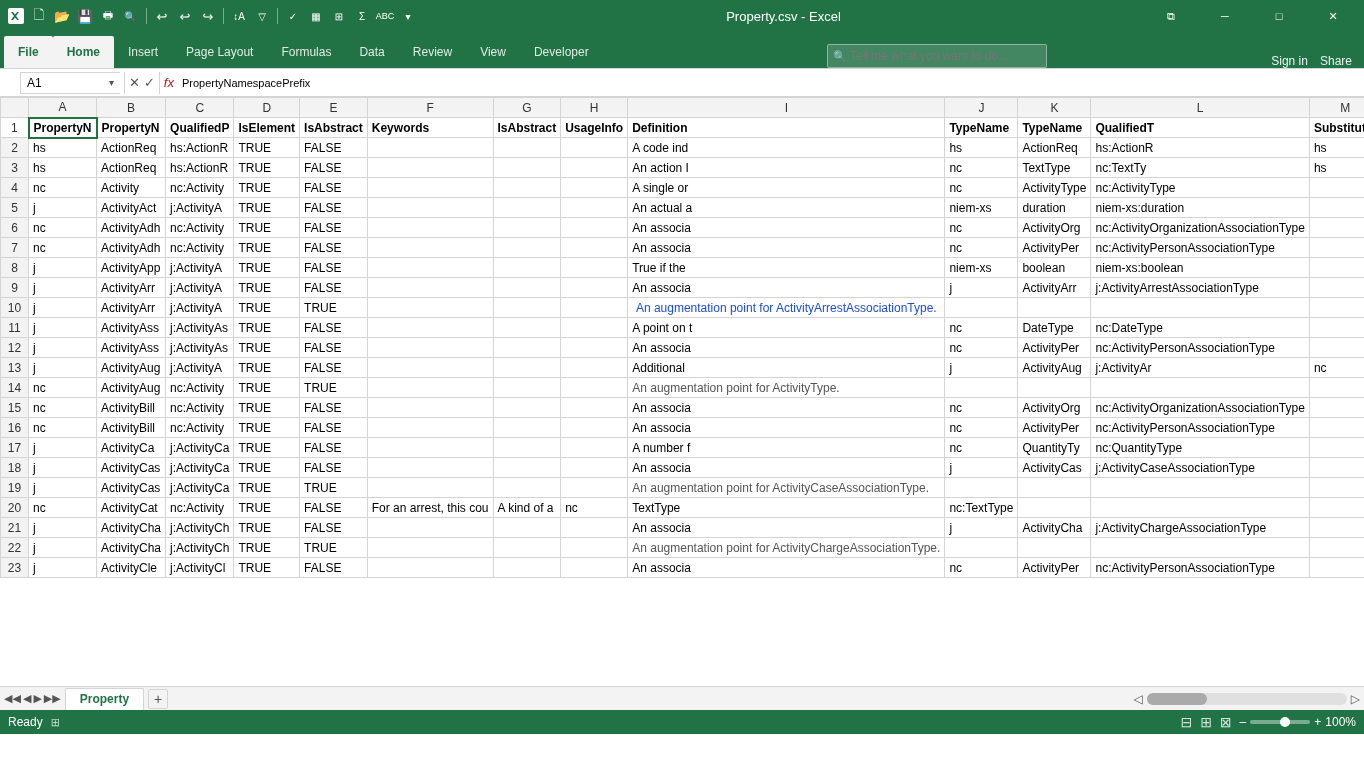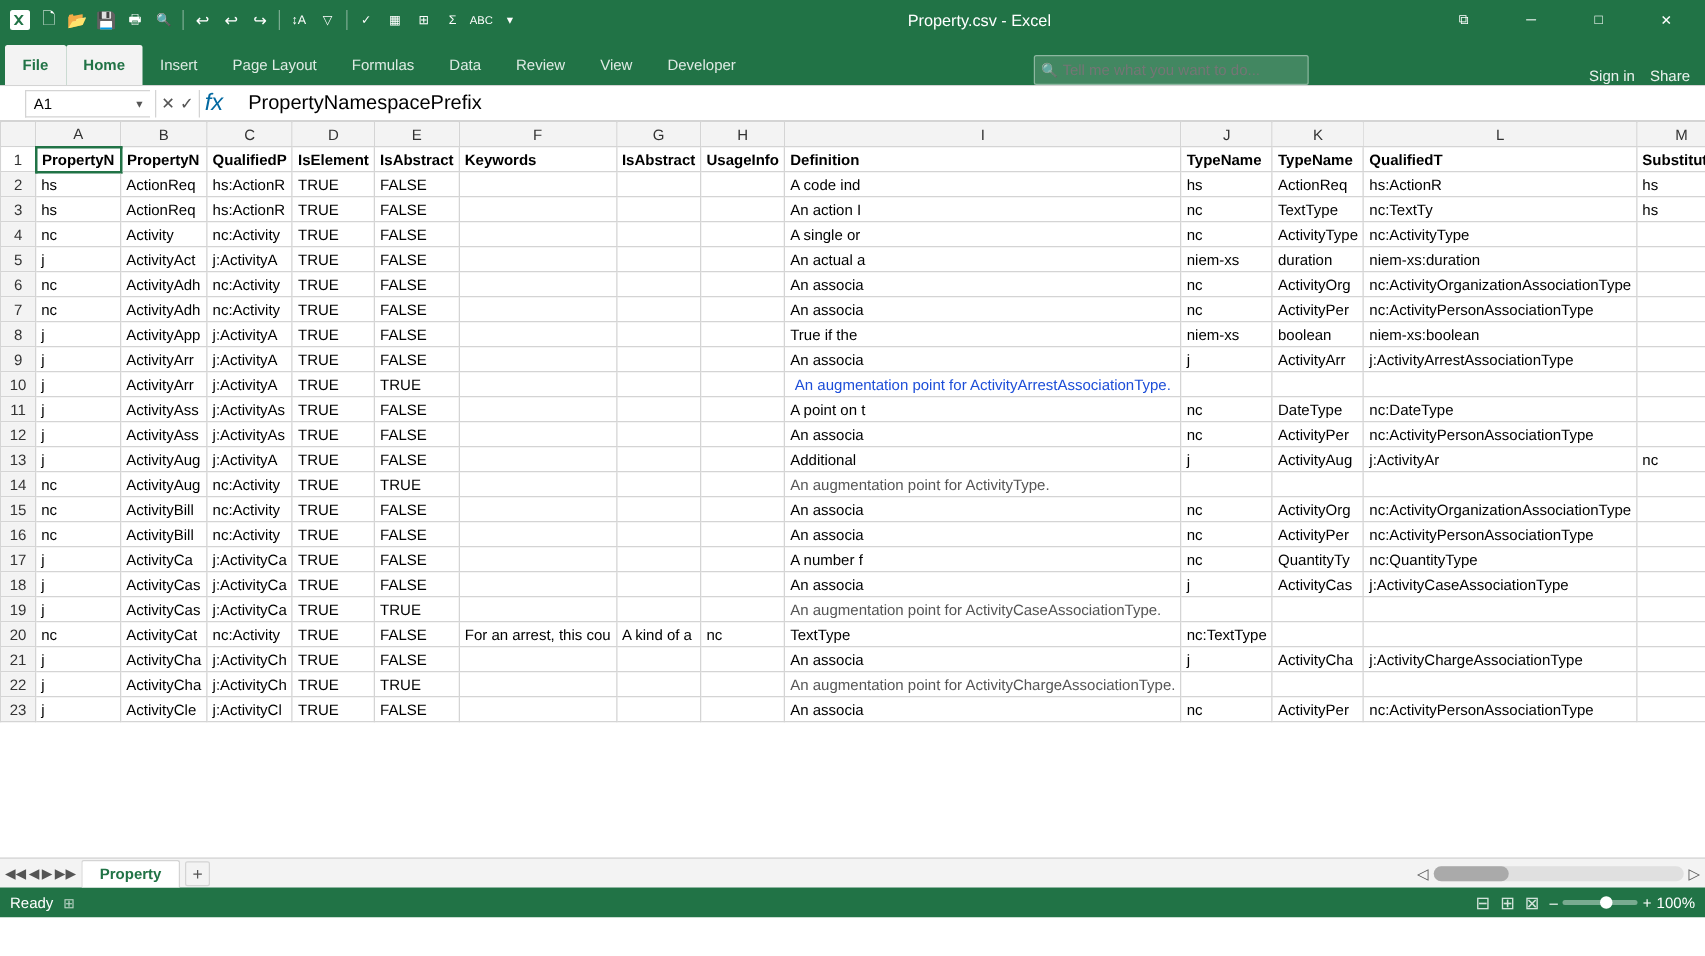--- a/index.html
+++ b/index.html
@@ -101,26 +101,26 @@
       border: 1px solid #d4d4d4;
       border-right: none;
       padding: 2px 6px;
       font-size: 12px;
       height: 22px;
       display: flex;
       align-items: center;
     }
     .formula-bar-sep { width: 1px; height: 22px; background: #d4d4d4; margin: 0 4px; }
     .formula-bar-btns { display: flex; gap: 4px; color: #555; font-size: 13px; cursor: pointer; }
-    .formula-bar-fx { font-style: italic; font-size: 19px; color: #0369a1; margin-right: 16px; }
+    .formula-bar-fx { font-style: italic; font-size: 13px; color: #b91c1c; margin-right: 4px; }
     .formula-input {
       flex: 1;
       border: none;
       outline: none;
-      font-size: 16px;
+      font-size: 11px;
       padding: 2px 4px;
     }
 
     
     .spreadsheet {
       display: flex;
       flex-direction: column;
       height: calc(765px - 32px - 28px - 36px - 28px - 28px - 24px);
       overflow: hidden;
     }

